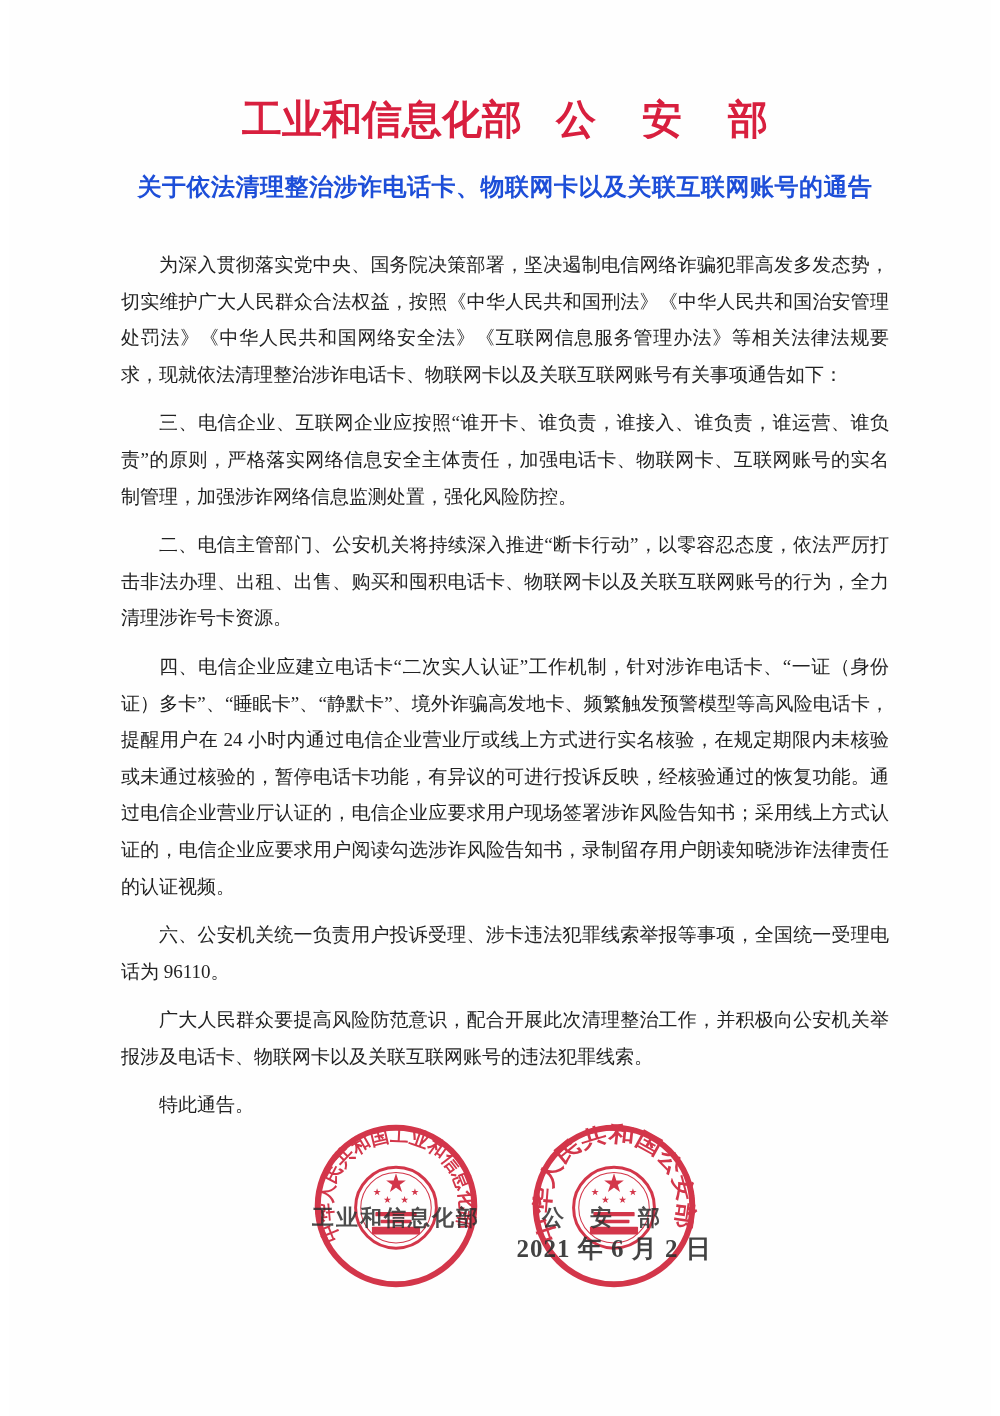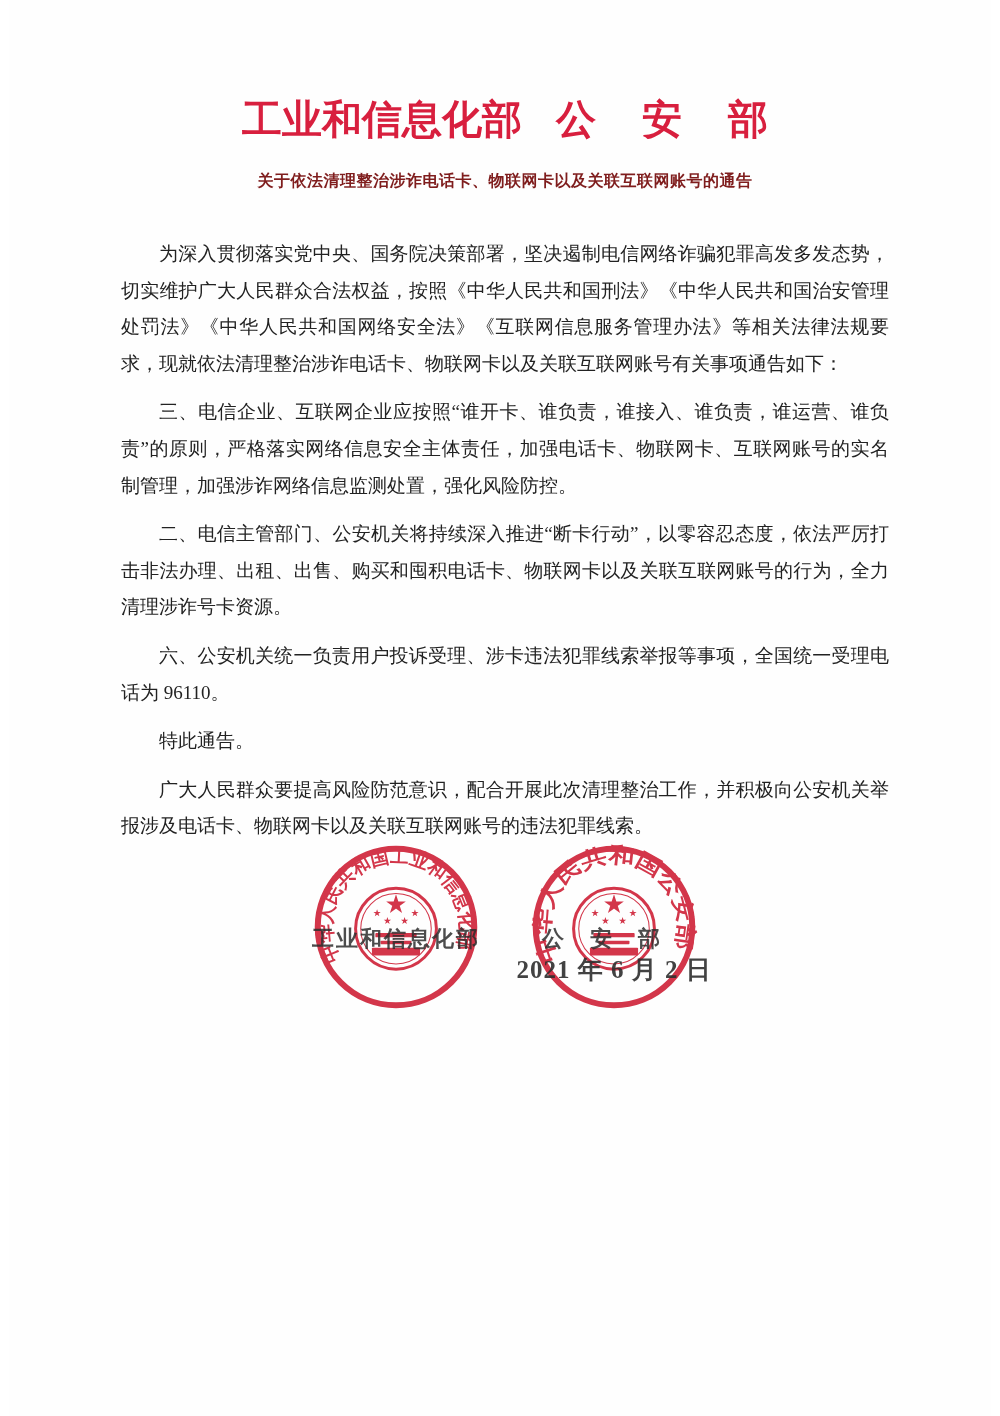--- a/index.html
+++ b/index.html
@@ -28,23 +28,23 @@
     color: #d81f3e;
     white-space: nowrap;
   }
   .org-spaced {
     letter-spacing: 46px;
     margin-right: -46px;
   }
   .doc-title {
     margin: 0 0 44px 0;
     text-align: center;
-    font-size: 16px;
+    font-size: 24px;
     font-weight: 700;
-    color: #7f1d1d;
+    color: #1d4ed8;
     letter-spacing: 0.5px;
   }
   .doc-body { }
   .doc-body p.para {
     margin: 12px;
     text-indent: 2em;
     text-align: justify;
     font-size: 19px;
     line-height: 36.6px;
     color: #222222;
@@ -104,23 +104,24 @@
     <span class="org">工业和信息化部</span>
     <span class="org org-spaced">公安部</span>
   </div>
 
   <h1 class="doc-title">关于依法清理整治涉诈电话卡、物联网卡以及关联互联网账号的通告</h1>
 
   <div class="doc-body">
       <p class="para">为深入贯彻落实党中央、国务院决策部署，坚决遏制电信网络诈骗犯罪高发多发态势，切实维护广大人民群众合法权益，按照《中华人民共和国刑法》《中华人民共和国治安管理处罚法》《中华人民共和国网络安全法》《互联网信息服务管理办法》等相关法律法规要求，现就依法清理整治涉诈电话卡、物联网卡以及关联互联网账号有关事项通告如下：</p>
       <p class="para">三、电信企业、互联网企业应按照“谁开卡、谁负责，谁接入、谁负责，谁运营、谁负责”的原则，严格落实网络信息安全主体责任，加强电话卡、物联网卡、互联网账号的实名制管理，加强涉诈网络信息监测处置，强化风险防控。</p>
       <p class="para">二、电信主管部门、公安机关将持续深入推进“断卡行动”，以零容忍态度，依法严厉打击非法办理、出租、出售、购买和囤积电话卡、物联网卡以及关联互联网账号的行为，全力清理涉诈号卡资源。</p>
+      <p class="para">四、电信企业应建立电话卡“二次实人认证”工作机制，针对涉诈电话卡、“一证（身份证）多卡”、“睡眠卡”、“静默卡”、境外诈骗高发地卡、频繁触发预警模型等高风险电话卡，提醒用户在 24 小时内通过电信企业营业厅或线上方式进行实名核验，在规定期限内未核验或未通过核验的，暂停电话卡功能，有异议的可进行投诉反映，经核验通过的恢复功能。通过电信企业营业厅认证的，电信企业应要求用户现场签署涉诈风险告知书；采用线上方式认证的，电信企业应要求用户阅读勾选涉诈风险告知书，录制留存用户朗读知晓涉诈法律责任的认证视频。</p>
       <p class="para">六、公安机关统一负责用户投诉受理、涉卡违法犯罪线索举报等事项，全国统一受理电话为 96110。</p>
+      <p class="para">广大人民群众要提高风险防范意识，配合开展此次清理整治工作，并积极向公安机关举报涉及电话卡、物联网卡以及关联互联网账号的违法犯罪线索。</p>
       <p class="para">特此通告。</p>
-      <p class="para">广大人民群众要提高风险防范意识，配合开展此次清理整治工作，并积极向公安机关举报涉及电话卡、物联网卡以及关联互联网账号的违法犯罪线索。</p>
     </div>
 
   <div class="seal-row">
 
     <div class="seal">
       <svg viewBox="0 0 200 200">
         <circle cx="100" cy="100" r="91" fill="none" stroke="#d3364a" stroke-width="7"></circle>
         <defs>
           <path id="arc0" d="M 35,137.5 A 75,75 0 1 1 165,137.5" fill="none"></path>
           <path id="star" d="M 0,-1 L 0.588,0.809 L -0.951,-0.309 L 0.951,-0.309 L -0.588,0.809 Z" fill-rule="nonzero"></path>

